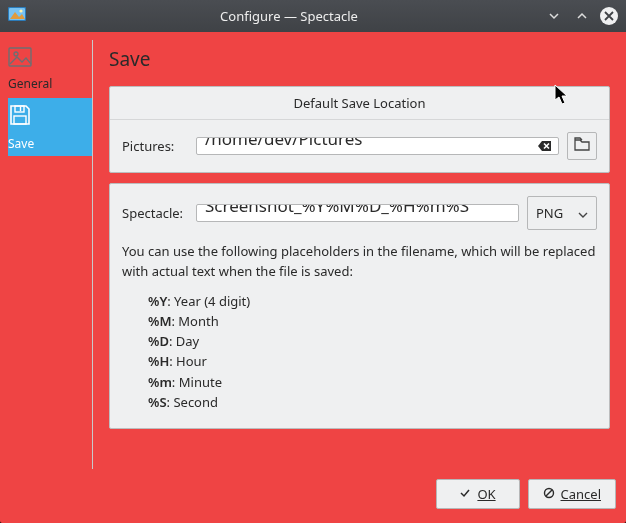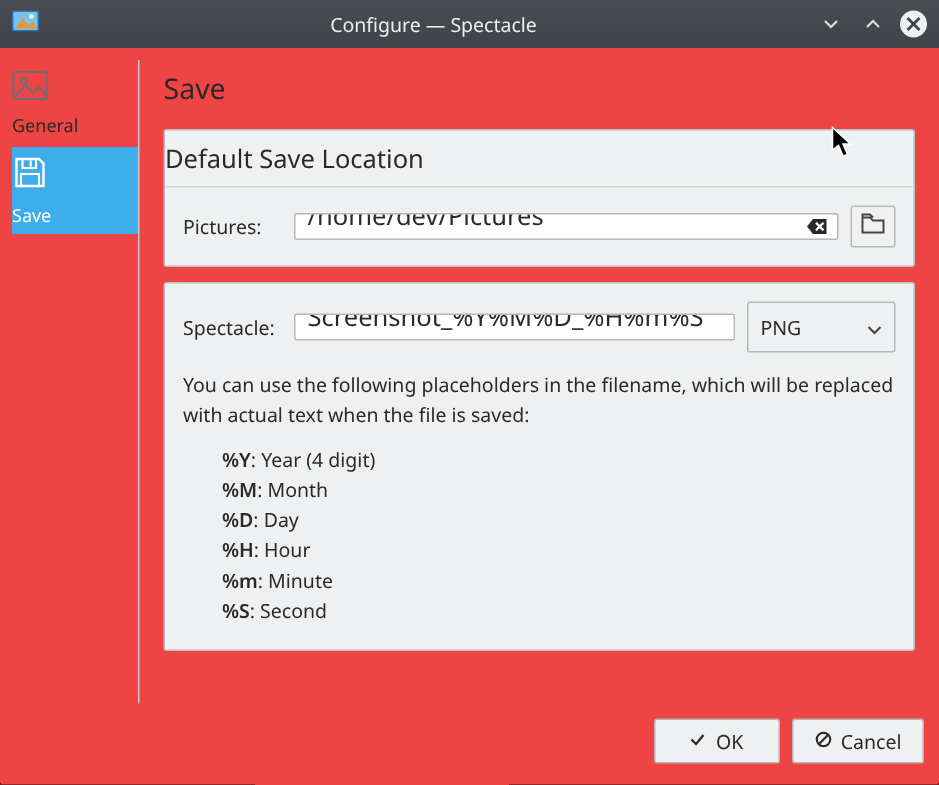--- a/index.html
+++ b/index.html
@@ -108,22 +108,23 @@
     color: #2a2a2a;
     margin-bottom: 14px;
   }
   .group {
     border: 1px solid #bcbdbe;
     border-radius: 2px;
     background: #eff0f1;
     margin-bottom: 10px;
   }
   .group-header {
+    text-align: center;
     padding: 7px 0;
-    font-size: 17px;
+    font-size: 13px;
     color: #2a2a2a;
     border-bottom: 1px solid #d6d7d8;
   }
   .group-body {
     padding: 12px;
   }
   .form-row {
     display: flex;
     align-items: center;
     gap: 8px;
@@ -167,21 +168,21 @@
     height: 28px;
     border: 1px solid #b6b7b8;
     border-radius: 2px;
     background: #eff0f1;
     display: flex;
     align-items: center;
     justify-content: center;
     cursor: pointer;
   }
   .select {
-    width: 99px;
+    width: 70px;
     height: 28px;
     border: 1px solid #b6b7b8;
     border-radius: 2px;
     background: #eff0f1;
     display: flex;
     align-items: center;
     padding: 16px 8px;
     justify-content: space-between;
     cursor: pointer;
   }
@@ -193,20 +194,21 @@
   .placeholders {
     margin: 10px 0 4px 26px;
     line-height: 1.55;
   }
   .placeholders b { font-weight: 600; }
   .button-row {
     display: flex;
     justify-content: flex-end;
     gap: 8px;
     padding: 10px 2px 6px 0;
+    text-decoration: underline;
   }
   .btn {
     height: 30px;
     min-width: 84px;
     border: 1px solid #b6b7b8;
     border-radius: 2px;
     background: #eff0f1;
     display: flex;
     align-items: center;
     justify-content: center;

